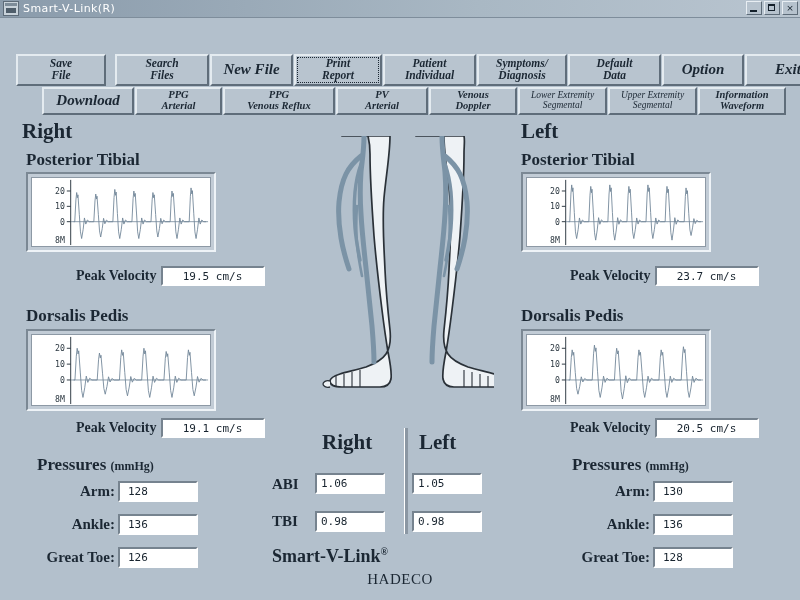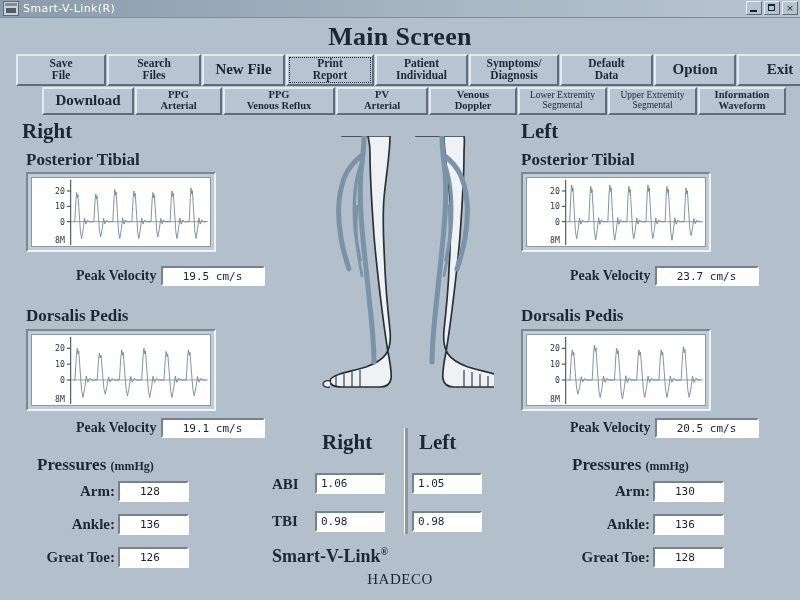--- a/index.html
+++ b/index.html
@@ -126,20 +126,21 @@
     justify-content: center;
     font-family: "Liberation Serif", serif;
     font-weight: bold;
     color: #1b2733;
     text-align: center;
     line-height: 1.02;
     margin-right: 1px;
     cursor: default;
     white-space: nowrap;
     padding: 0 2px;
+    font-style: italic;
   }
   #toolbar-main .tbtn { font-size: 11.5px; }
   #toolbar-sub  .tbtn { font-size: 10.5px; }
   .tbtn.big { font-size: 15px !important; font-weight: bold; }
   .tbtn.small { font-size: 9.5px !important; font-weight: normal; }
   .tbtn.focused {
     outline: 1px dotted #1b2733;
     outline-offset: -4px;
   }
   .tbtn .l2 { display: block; }
@@ -276,22 +277,22 @@
     position: absolute;
     background: #ffffff;
     border: 2px solid;
     border-color: #76838f #ffffff #ffffff #76838f;
     box-sizing: border-box;
     font-family: "DejaVu Sans Mono", monospace;
     font-size: 11px;
     color: #17232e;
     display: flex;
     align-items: center;
-    padding-left: 20px;
-    width: 71px; height: 21px;
+    padding-left: 8px;
+    width: 80px; height: 21px;
   }
 
   
   #brand-name {
     position: absolute;
     left: 0; top: 546px;
     width: 660px;
     text-align: center;
     font-family: "Liberation Serif", serif;
     font-weight: bold;
@@ -318,28 +319,27 @@
   <div class="titlebar">
     <div class="title-icon"></div>
     <div class="title-text">Smart-V-Link(R)</div>
     <div class="win-btns">
       <div class="win-btn wb-min"></div>
       <div class="win-btn wb-max"></div>
       <div class="win-btn wb-close">×</div>
     </div>
   </div>
 
-  <div class="main-heading">Main Screen</div>
 
   <div class="toolbar-row" id="toolbar-main">
       <div class="tbtn" style="width: 90px;">
         <span>Save</span>
         <span class="l2">File</span>
       </div>
-      <div class="tbtn" style="width: 94px;">
+      <div class="tbtn" style="width: 94px; margin-left: 8px;">
         <span>Search</span>
         <span class="l2">Files</span>
       </div>
       <div class="tbtn big" style="width: 83px;">
         <span>New File</span>
       </div>
       <div class="tbtn focused" style="width: 88px;">
         <span>Print</span>
         <span class="l2">Report</span>
       </div>

